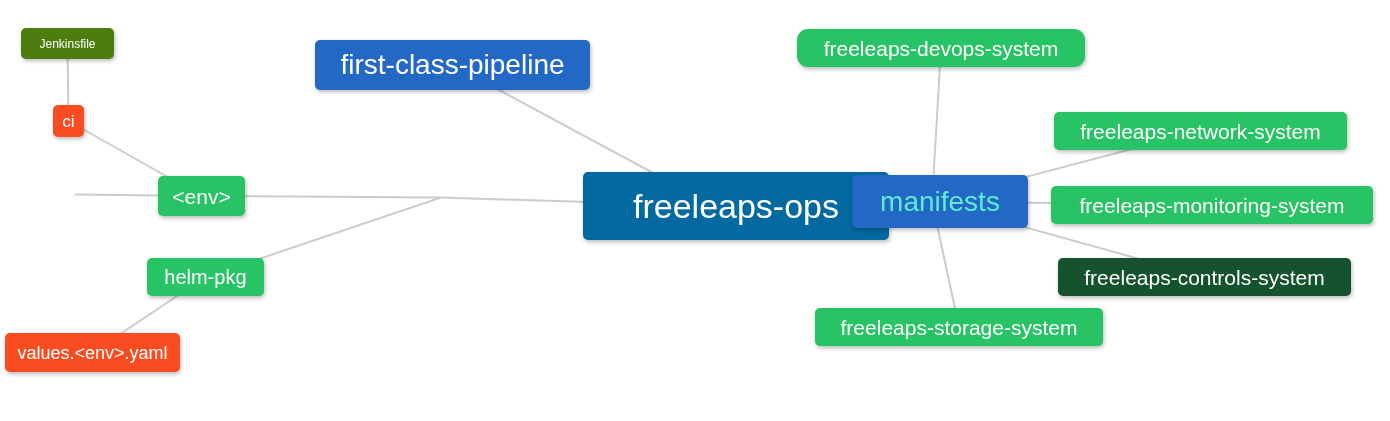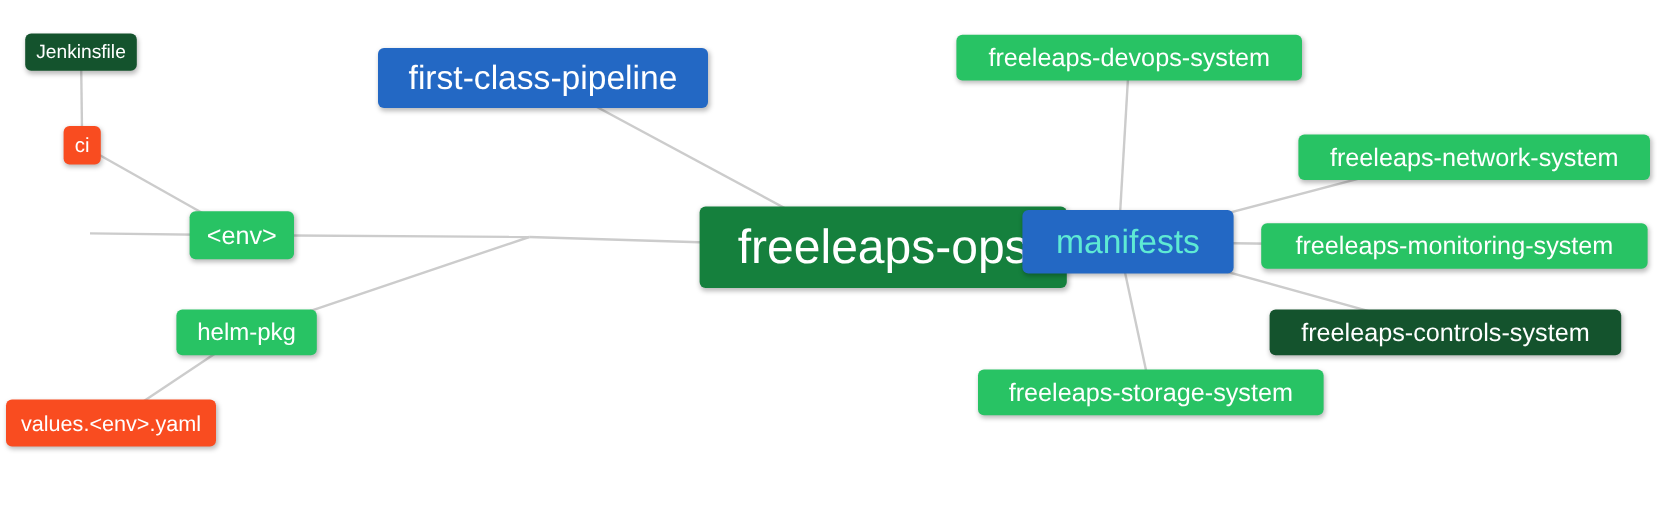--- a/index.html
+++ b/index.html
@@ -46,26 +46,26 @@
       <line x1="92.5" y1="352.5" x2="205.5" y2="277" stroke="#cccccc" stroke-width="2"></line>
       <line x1="441" y1="197.5" x2="714.5" y2="206" stroke="#cccccc" stroke-width="2"></line>
       <line x1="452.5" y1="65" x2="714.5" y2="206" stroke="#cccccc" stroke-width="2"></line>
       <line x1="714.5" y1="206" x2="932" y2="201.5" stroke="#cccccc" stroke-width="2"></line>
       <line x1="932" y1="201.5" x2="941" y2="48" stroke="#cccccc" stroke-width="2"></line>
       <line x1="932" y1="201.5" x2="1200.5" y2="131" stroke="#cccccc" stroke-width="2"></line>
       <line x1="932" y1="201.5" x2="1212" y2="205" stroke="#cccccc" stroke-width="2"></line>
       <line x1="932" y1="201.5" x2="1204.5" y2="277" stroke="#cccccc" stroke-width="2"></line>
       <line x1="932" y1="201.5" x2="959" y2="327" stroke="#cccccc" stroke-width="2"></line>
     </svg>
-<div class="node" style="left: 21px; top: 28px; width: 93px; height: 31px; font-size: 16px; background: #14532d; color: rgb(255, 255, 255);">Jenkinsfile</div>
+<div class="node" style="left: 21px; top: 28px; width: 93px; height: 31px; font-size: 12px; background: #4d7c0f; color: rgb(255, 255, 255);">Jenkinsfile</div>
     <div class="node" style="left: 53px; top: 105px; width: 31px; height: 32px; font-size: 17px; background: rgb(249, 76, 32); color: rgb(255, 255, 255);">ci</div>
     <div class="node" style="left: 158px; top: 176px; width: 87px; height: 40px; font-size: 21px; background: rgb(40, 195, 100); color: rgb(255, 255, 255);">&lt;env&gt;</div>
     <div class="node" style="left: 315px; top: 40px; width: 275px; height: 50px; font-size: 28px; background: rgb(35, 104, 196); color: rgb(255, 255, 255);">first-class-pipeline</div>
-    <div class="node" style="left: 583px; top: 172px; width: 306px; height: 68px; font-size: 40px; background: #15803d; color: rgb(255, 255, 255);">freeleaps-ops</div>
+    <div class="node" style="left: 583px; top: 172px; width: 306px; height: 68px; font-size: 34px; background: #0369a1; color: rgb(255, 255, 255);">freeleaps-ops</div>
     <div class="node" style="left: 852px; top: 175px; width: 176px; height: 53px; font-size: 28px; background: rgb(35, 104, 196); color: #5eead4;">manifests</div>
-    <div class="node" style="left: 797px; top: 29px; width: 288px; height: 38px; font-size: 21px; background: rgb(40, 195, 100); color: rgb(255, 255, 255);">freeleaps-devops-system</div>
-    <div class="node" style="left: 1054px; top: 112px; width: 293px; height: 38px; font-size: 21px; background: rgb(40, 195, 100); color: rgb(255, 255, 255); margin-left: 28px;">freeleaps-network-system</div>
+    <div class="node" style="left: 797px; top: 29px; width: 288px; height: 38px; font-size: 21px; background: rgb(40, 195, 100); color: rgb(255, 255, 255); border-radius: 11px;">freeleaps-devops-system</div>
+    <div class="node" style="left: 1054px; top: 112px; width: 293px; height: 38px; font-size: 21px; background: rgb(40, 195, 100); color: rgb(255, 255, 255);">freeleaps-network-system</div>
     <div class="node" style="left: 1051px; top: 186px; width: 322px; height: 38px; font-size: 21px; background: rgb(40, 195, 100); color: rgb(255, 255, 255);">freeleaps-monitoring-system</div>
     <div class="node" style="left: 1058px; top: 258px; width: 293px; height: 38px; font-size: 21px; background: #14532d; color: rgb(255, 255, 255);">freeleaps-controls-system</div>
     <div class="node" style="left: 815px; top: 308px; width: 288px; height: 38px; font-size: 21px; background: rgb(40, 195, 100); color: rgb(255, 255, 255);">freeleaps-storage-system</div>
     <div class="node" style="left: 147px; top: 258px; width: 117px; height: 38px; font-size: 20px; background: rgb(40, 195, 100); color: rgb(255, 255, 255);">helm-pkg</div>
     <div class="node" style="left: 5px; top: 333px; width: 175px; height: 39px; font-size: 18px; background: rgb(249, 76, 32); color: rgb(255, 255, 255);">values.&lt;env&gt;.yaml</div>
   </div>
 
 </body></html>

